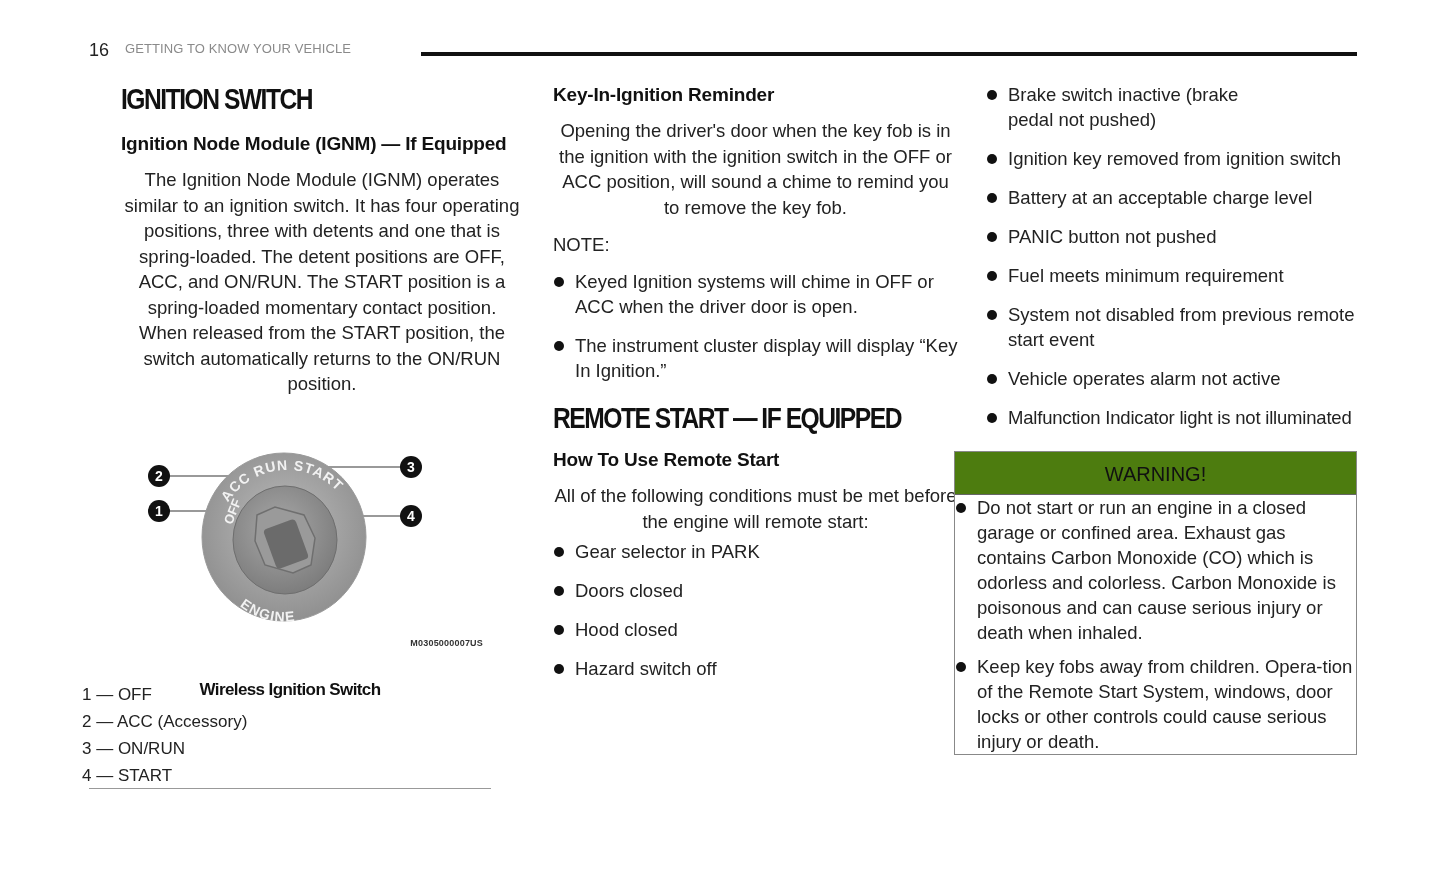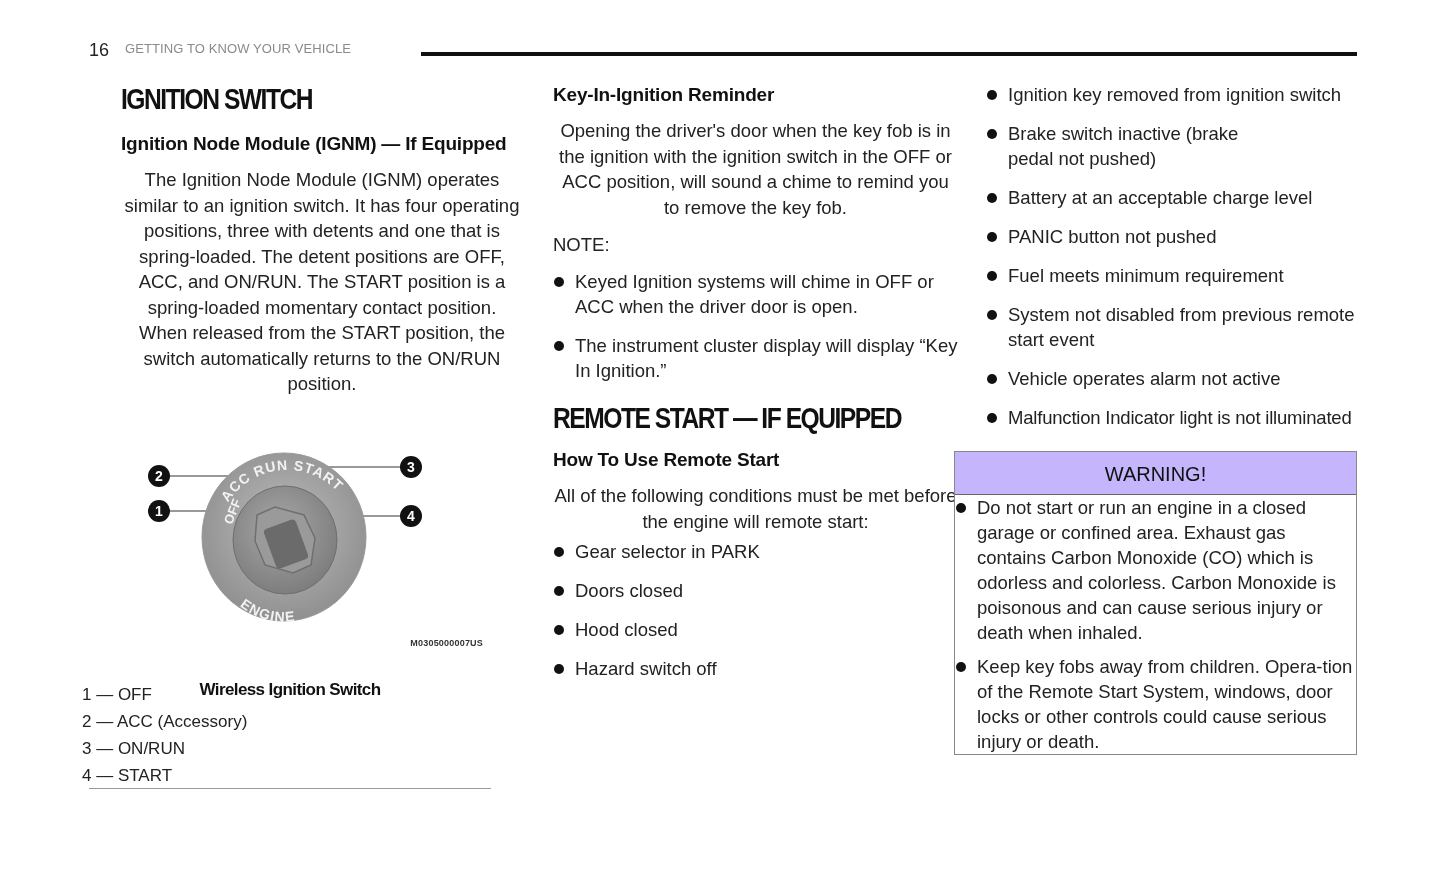--- a/index.html
+++ b/index.html
@@ -33,21 +33,21 @@
   ul.bul li .dot { position: absolute; left: 1px; top: 8px; width: 10px; height: 10px; border-radius: 50%; background: #111; }
 
   .figure { position: absolute; left: 89px; top: 445px; width: 402px; height: 205px; }
   .fig-code { position: absolute; right: 8px; top: 193px; font-size: 9px; color: #333; font-weight: bold; letter-spacing: 0.2px; }
   .caption { position: absolute; left: 89px; top: 652px; width: 402px; text-align: center; font-weight: bold; font-size: 17px; letter-spacing: -0.6px; color: #111; margin-top: 28px; }
   .legend { position: absolute; left: 82px; top: 681px; }
   .legend div { font-size: 17px; line-height: 27px; color: #222; }
   .legend-rule { position: absolute; left: 89px; top: 788px; width: 402px; height: 1px; background: #999; }
 
   .warn { position: absolute; left: 954px; top: 451px; width: 401px; border: 1px solid #888; background: #fff; }
-  .warn-head { background: #c4b5fd; border-bottom: 1px solid #666; height: 42px; text-align: center; font-size: 20px; line-height: 44px; color: #111; }
+  .warn-head { background: #4d7c0f; border-bottom: 1px solid #666; height: 42px; text-align: center; font-size: 20px; line-height: 44px; color: #111; }
   .warn-body { padding: 4px 8px 6px 8px; }
   .warn-body li { margin-bottom: 9px; }
 </style>
 </head>
 <body>
 
 <div class="header">
   <span class="page-num">16</span>
   <span class="running-title">GETTING TO KNOW YOUR VEHICLE</span>
   <div class="header-rule"></div>
@@ -135,22 +135,22 @@
   <ul class="bul" style="margin-top:5px;">
     <li style="margin-bottom:14px;"><span class="dot"></span><span>Gear selector in PARK</span></li>
     <li style="margin-bottom:14px;"><span class="dot"></span><span>Doors closed</span></li>
     <li style="margin-bottom:14px;"><span class="dot"></span><span>Hood closed</span></li>
     <li><span class="dot"></span><span>Hazard switch off</span></li>
   </ul>
 </div>
 
 <div class="col col3">
   <ul class="bul" style="margin-top:2px;">
+    <li style="margin-bottom:14px; padding-right:150px;"><span class="dot"></span><span>Brake switch inactive (brake pedal not pushed)</span></li>
     <li style="margin-bottom:14px;"><span class="dot"></span><span>Ignition key removed from ignition switch</span></li>
-    <li style="margin-bottom:14px; padding-right:150px;"><span class="dot"></span><span>Brake switch inactive (brake pedal not pushed)</span></li>
     <li style="margin-bottom:14px;"><span class="dot"></span><span>Battery at an acceptable charge level</span></li>
     <li style="margin-bottom:14px;"><span class="dot"></span><span>PANIC button not pushed</span></li>
     <li style="margin-bottom:14px;"><span class="dot"></span><span>Fuel meets minimum requirement</span></li>
     <li style="margin-bottom:14px;"><span class="dot"></span><span>System not disabled from previous remote start event</span></li>
     <li style="margin-bottom:14px;"><span class="dot"></span><span>Vehicle operates alarm not active</span></li>
     <li style="white-space:nowrap; letter-spacing:-0.2px;"><span class="dot"></span><span>Malfunction Indicator light is not illuminated</span></li>
   </ul>
 </div>
 
 <div class="warn">

